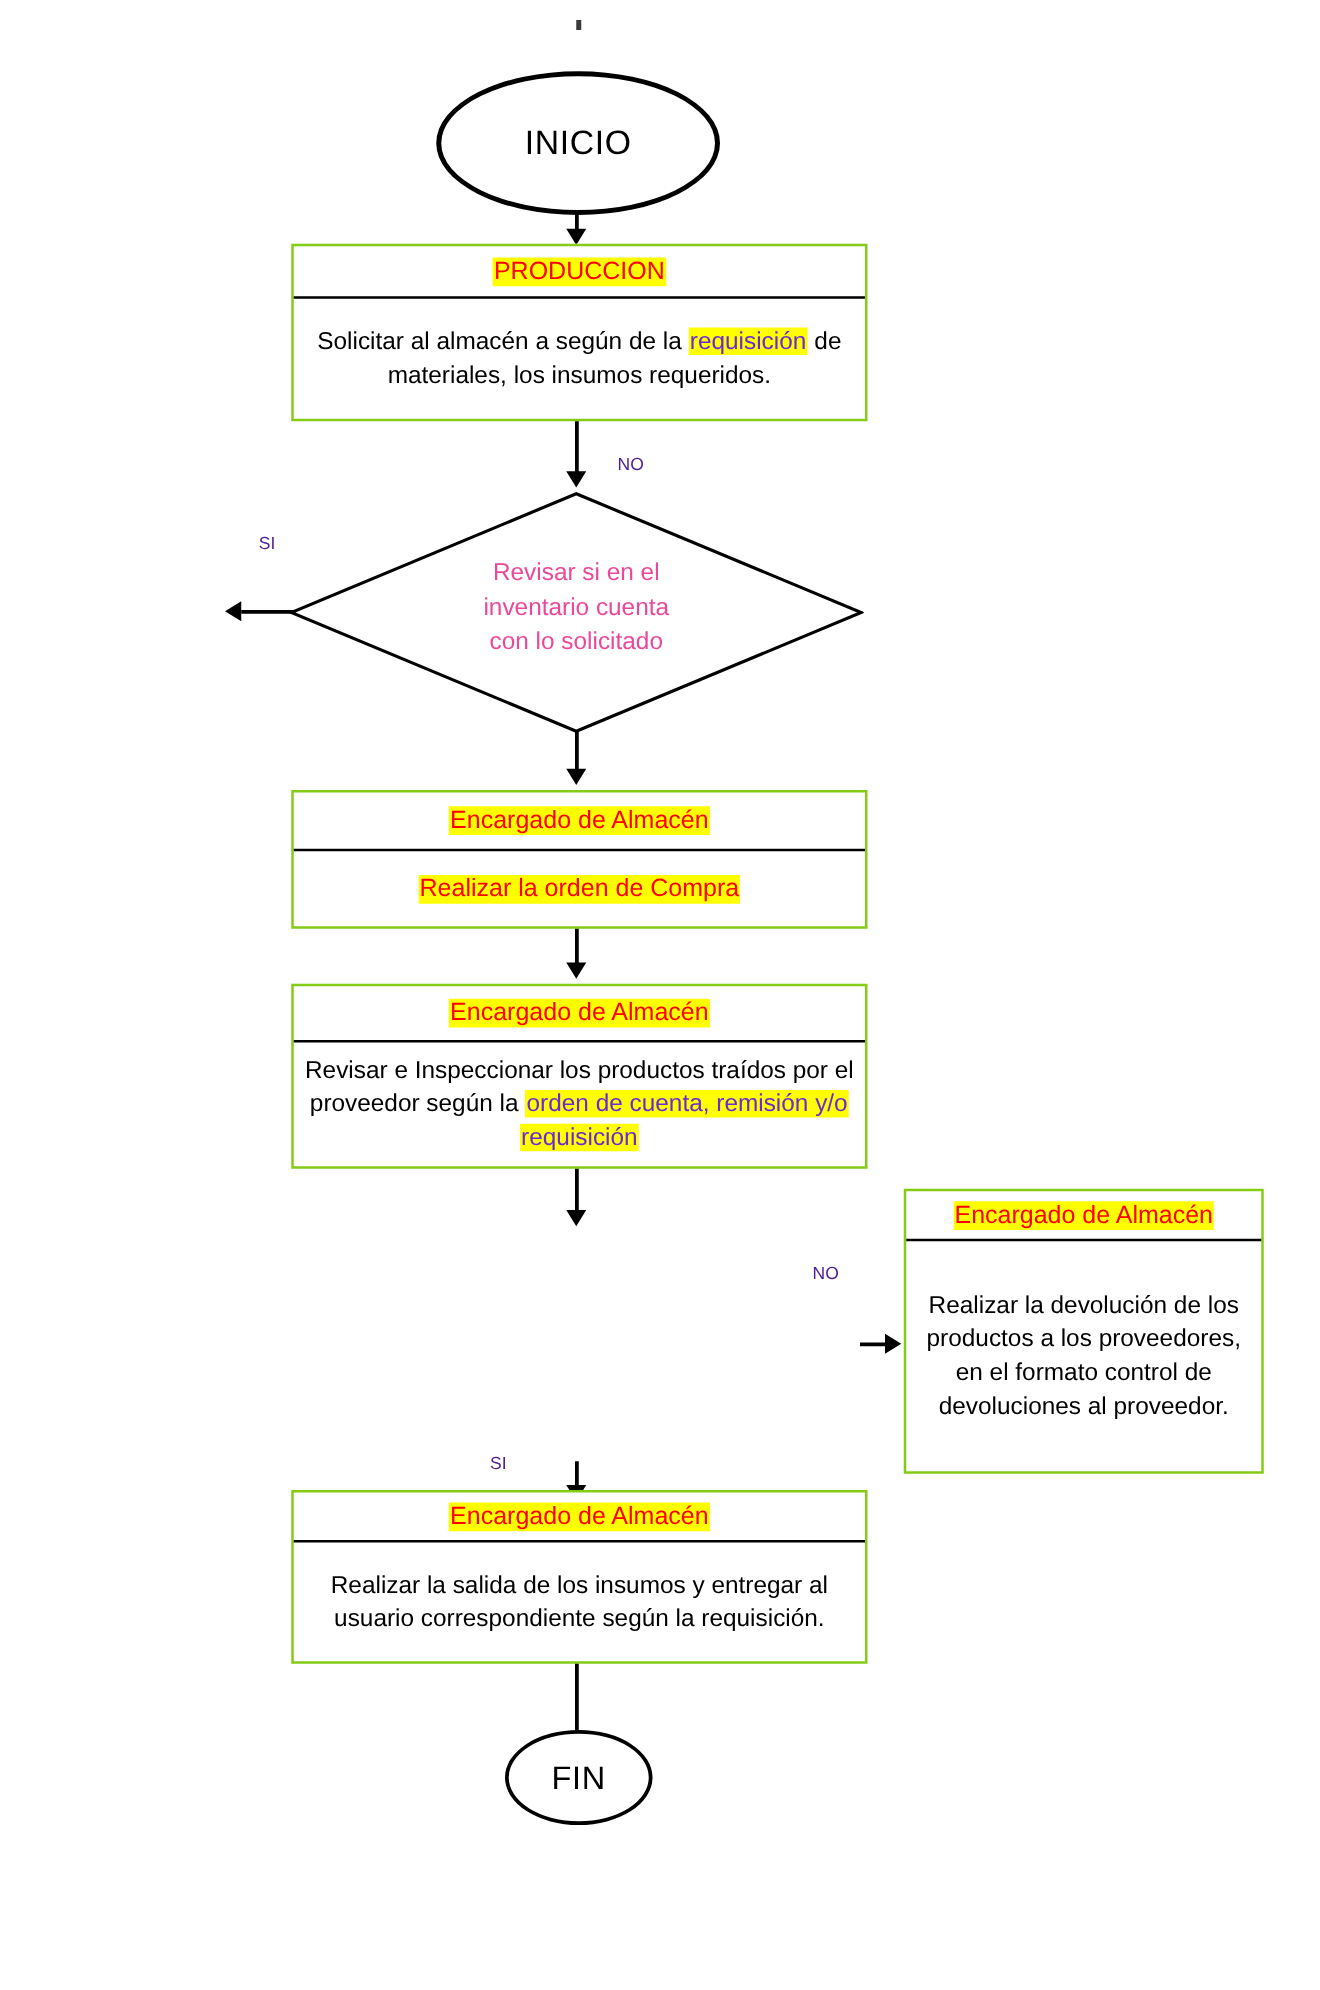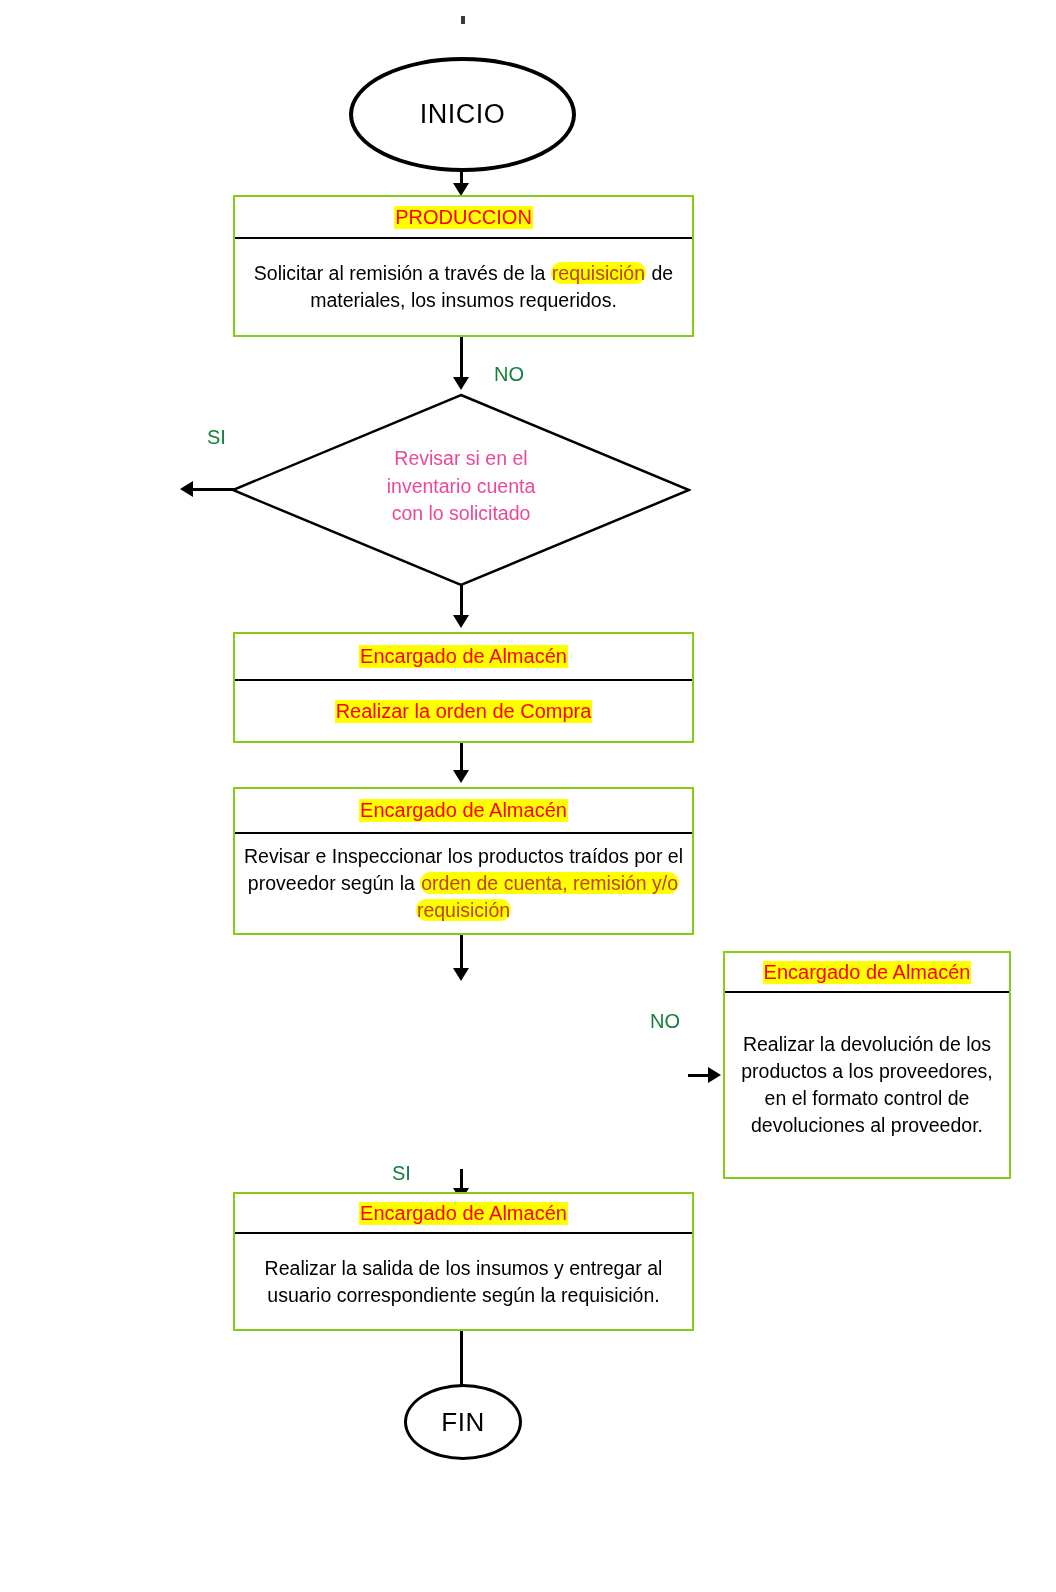--- a/index.html
+++ b/index.html
@@ -70,25 +70,24 @@
     white-space: nowrap;
     padding: 0 1px;
   }
   .body-text {
     font-size: 19.5px;
     line-height: 1.38;
     text-align: center;
     color: #000;
   }
   .hl {
-    color: #c2410c;
+    color: #6d28d9;
     background: #ffff00;
     padding: 0 1px;
     box-decoration-break: clone;
-    border-radius: 11px;
     -webkit-box-decoration-break: clone;
   }
 
   
   .diamond-wrap { }
   .diamond-svg { display: block; }
   .diamond-text {
     position: absolute;
     text-align: center;
     font-size: 19.5px;
@@ -112,22 +111,22 @@
     border-bottom: 8px solid transparent;
     border-right: 13px solid #000;
   }
   .arrow-right {
     width: 0; height: 0;
     border-top: 8px solid transparent;
     border-bottom: 8px solid transparent;
     border-left: 13px solid #000;
   }
   .edge-label {
-    font-size: 20px;
-    color: #15803d;
+    font-size: 14px;
+    color: #4c1d95;
     white-space: nowrap;
   }
   .dot-artifact {
     width: 4px; height: 8px;
     background: #3a3a3a;
   }
 </style>
 </head>
 <body>
 
@@ -141,21 +140,21 @@
 
   <div class="abs vline" style="left:460px; top:168px; height:20px;"></div>
   <div class="abs arrow-down" style="left:453px; top:183px;"></div>
 
   <div class="abs pbox" style="left:233px; top:195px; width:461px; height:142px;">
     <div class="pbox-head" style="height:42px;">
       <span class="head-text">PRODUCCION</span>
     </div>
     <div class="pbox-body">
       <div class="body-text">
-        <span>Solicitar al remisión a  través de la </span><span class="hl">requisición</span><span> de materiales, los insumos requeridos.</span>
+        <span>Solicitar al almacén a  según de la </span><span class="hl">requisición</span><span> de materiales, los insumos requeridos.</span>
       </div>
     </div>
   </div>
 
   <div class="abs vline" style="left:460px; top:337px; height:45px;"></div>
   <div class="abs arrow-down" style="left:453px; top:377px;"></div>
   <div class="abs edge-label" style="left:494px; top:363px;">NO</div>
 
   <div class="abs diamond-wrap" style="left:231px; top:393px; width:460px; height:194px;">
     <svg class="diamond-svg" width="460" height="194" viewBox="0 0 460 194">

